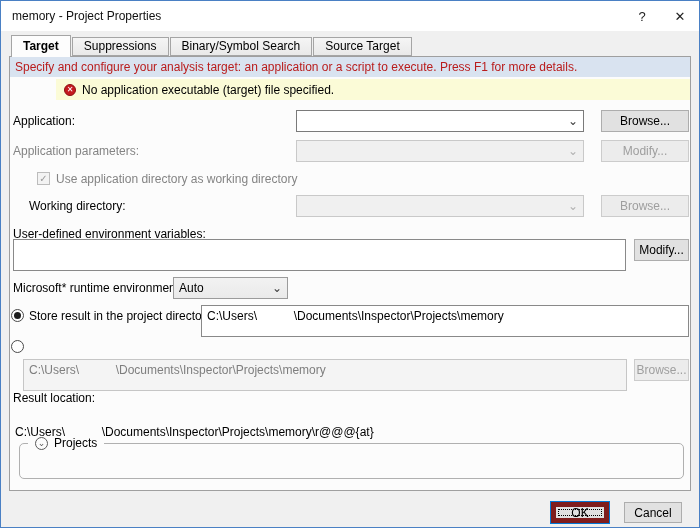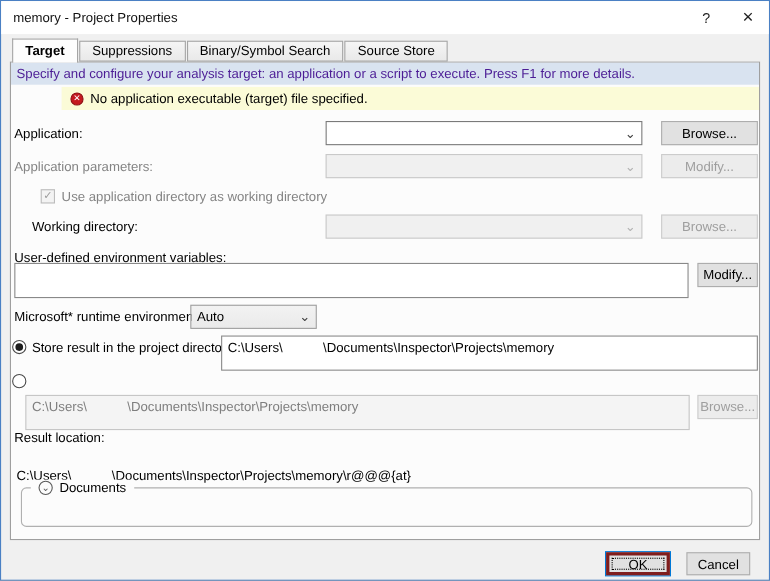--- a/index.html
+++ b/index.html
@@ -15,21 +15,21 @@
   .tb-buttons{margin-left:auto;display:flex;height:100%;}
   .tb-btn{width:38px;display:flex;align-items:center;justify-content:center;font-size:13px;color:#222;cursor:default;}
   
   .tabwrap{position:absolute;left:8px;top:33px;width:682px;height:457px;}
   .tabs{height:22px;display:flex;align-items:flex-end;padding-left:2px;position:relative;z-index:3;}
   .tab{height:19px;line-height:17px;padding:0 11px;background:linear-gradient(#f5f5f5,#e9e9e9);
        border:1px solid #a5a5a5;margin-right:1px;white-space:nowrap;}
   .tab.active{height:22px;line-height:20px;background:#fdfdfd;font-weight:bold;margin-bottom:-1px;border-bottom:none;}
   .page{position:absolute;top:22px;left:0;right:0;bottom:0;background:#fcfcfc;border:1px solid #9f9f9f;}
   
-  .desc-bar{position:absolute;left:0;right:0;top:0;height:20px;background:#d9e3f0;line-height:20px;padding-left:5px;color:#4c1d95;}
+  .desc-bar{position:absolute;left:0;right:0;top:0;height:20px;background:#d9e3f0;line-height:20px;padding-left:5px;color:#b91c1c;}
   .warn-bar{position:absolute;left:46px;right:0;top:22px;height:21px;background:#fbfbd7;display:flex;align-items:center;gap:6px;padding-left:8px;}
   .err-icon{width:12px;height:12px;min-width:12px;border-radius:50%;background:#c5191f;border:1px solid #8e1014;
             color:#fff;font-size:8px;font-weight:bold;display:flex;align-items:center;justify-content:center;}
   
   .label{position:absolute;line-height:22px;white-space:nowrap;}
   .label.disabled{color:#848484;}
   .combo{position:absolute;height:22px;background:#fff;border:1px solid #7a7a7a;line-height:20px;padding-left:5px;}
   .combo .chev{position:absolute;right:1px;top:1px;bottom:1px;width:18px;display:flex;align-items:center;justify-content:center;color:#3c3c3c;font-size:12px;}
   .combo.disabled{background:#f0f0f0;border-color:#c9c9c9;}
   .combo.disabled .chev{color:#b2b2b2;}
@@ -43,42 +43,42 @@
   .radio{position:absolute;width:13px;height:13px;border-radius:50%;border:1px solid #4a4a4a;background:#fff;}
   .radio.selected::after{content:"";position:absolute;left:2px;top:2px;right:2px;bottom:2px;border-radius:50%;background:#1d1d1d;}
   .plain{position:absolute;white-space:pre;line-height:15px;}
   
   .advanced{position:absolute;left:9px;right:6px;top:386px;height:36px;border:1px solid #b0b0b0;border-radius:5px;}
   .adv-legend{position:absolute;top:-8px;left:8px;background:#fcfcfc;padding:0 7px;display:flex;align-items:center;gap:6px;}
   .adv-icon{width:13px;height:13px;border-radius:50%;border:1px solid #5a5a5a;color:#5a5a5a;font-size:9px;
             display:flex;align-items:center;justify-content:center;line-height:1;}
   
   .footbtn{position:absolute;height:21px;background:#e1e1e1;border:1px solid #adadad;display:flex;align-items:center;justify-content:center;}
-  .footbtn.default{border:3px solid #7f1d1d;box-shadow:0 0 0 1px #0078d7;}
+  .footbtn.default{border:5px solid #7f1d1d;box-shadow:0 0 0 1px #0078d7;}
   .footbtn.default::after{content:"";position:absolute;left:2px;top:2px;right:2px;bottom:2px;border:1px dotted #000;}
 </style>
 </head>
 <body>
 
 <div class="dialog">
 
   <div class="titlebar">
     <span class="title">memory - Project Properties</span>
     <div class="tb-buttons">
       <div class="tb-btn">?</div>
       <div class="tb-btn">✕</div>
     </div>
   </div>
 
   <div class="tabwrap">
     <div class="tabs">
       <div class="tab active">Target</div>
       <div class="tab">Suppressions</div>
       <div class="tab">Binary/Symbol Search</div>
-      <div class="tab">Source Store</div>
+      <div class="tab">Source Target</div>
     </div>
 
     <div class="page">
 
       <div class="desc-bar">Specify and configure your analysis target: an application or a script to execute. Press F1 for more details.</div>
 
       <div class="warn-bar">
         <span class="err-icon">✕</span>
         <span>No application executable (target) file specified.</span>
       </div>
@@ -126,21 +126,21 @@
       <div class="radio" style="left:1px;top:283px;"></div>
       <div class="textbox disabled" style="left:13px;top:302px;width:604px;">C:\Users\           \Documents\Inspector\Projects\memory</div>
       <div class="pushbtn disabled" style="left:624px;top:302px;width:55px;">Browse...</div>
 
       <div class="label" style="left:3px;top:330px;">Result location:</div>
       <div class="plain" style="left:5px;top:368px;">C:\Users\           \Documents\Inspector\Projects\memory\r@@@{at}</div>
 
       <div class="advanced">
         <div class="adv-legend">
           <span class="adv-icon">⌄</span>
-          <span>Documents</span>
+          <span>Projects</span>
         </div>
       </div>
 
     </div>
   </div>
 
   <div class="footbtn default" style="left:550px;top:501px;width:58px;">OK</div>
   <div class="footbtn" style="left:623px;top:501px;width:58px;">Cancel</div>
 
 </div>

